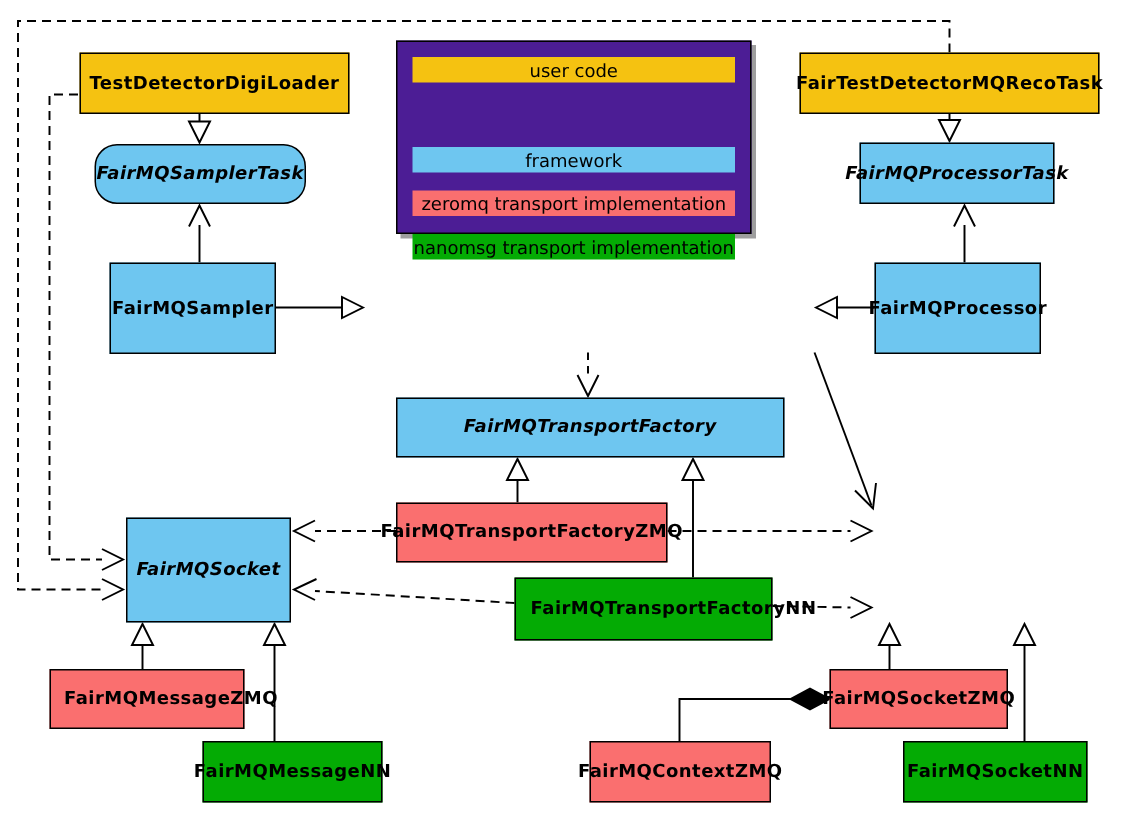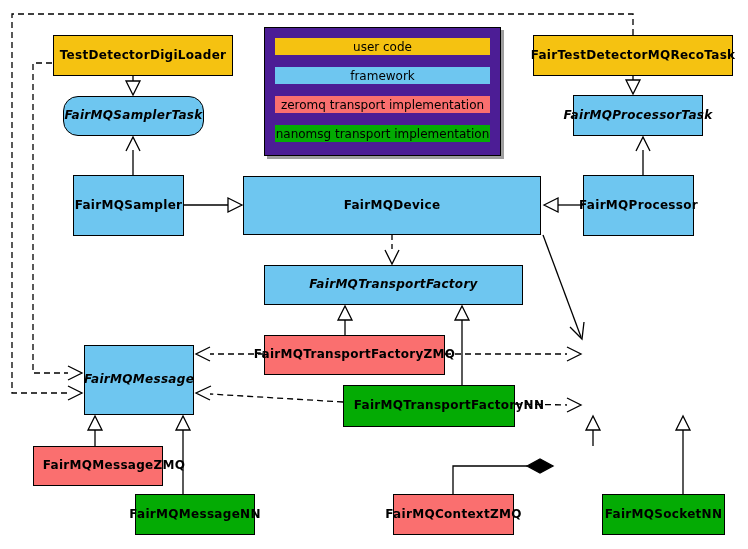--- a/index.html
+++ b/index.html
@@ -162,37 +162,37 @@
     </g>
 
     <g>
       <path d="M453,494 L453,466 L527,466"></path>
       <path d="M527,466 L540,459 L553,466 L540,473 Z" fill="#000"></path>
     </g>
   </svg>
 
   <div class="legend">
     <div class="legend-bar" style="background: rgb(245, 194, 17);">user code</div>
-    <div class="legend-bar" style="background: rgb(110, 198, 240);">framework</div>
+    <div class="legend-bar" style="background: rgb(110, 198, 240); margin-top: 31px;">framework</div>
     <div class="legend-bar" style="background: rgb(250, 111, 111);">zeromq transport implementation</div>
     <div class="legend-bar" style="background: rgb(4, 171, 4);">nanomsg transport implementation</div>
   </div>
 
   <div class="node c-yellow pos-loader">TestDetectorDigiLoader</div>
   <div class="node c-yellow pos-recotask">FairTestDetectorMQRecoTask</div>
 
   <div class="node c-blue abstract pos-samplertask">FairMQSamplerTask</div>
   <div class="node c-blue abstract pos-processortask">FairMQProcessorTask</div>
   <div class="node c-blue pos-sampler">FairMQSampler</div>
   <div class="node c-blue pos-processor">FairMQProcessor</div>
-  <div class="node c-blue pos-device">FairMQDevice</div>
   <div class="node c-blue abstract pos-factory">FairMQTransportFactory</div>
-  <div class="node c-blue abstract pos-message">FairMQMessage</div>
+  <div class="node c-blue abstract pos-message">FairMQSocket</div>
 
   <div class="node c-red pos-factoryzmq">FairMQTransportFactoryZMQ</div>
   <div class="node c-green pos-factorynn">FairMQTransportFactoryNN</div>
 
   <div class="node c-red pos-messagezmq">FairMQMessageZMQ</div>
   <div class="node c-green pos-messagenn">FairMQMessageNN</div>
   <div class="node c-red pos-contextzmq">FairMQContextZMQ</div>
+  <div class="node c-red pos-socketzmq">FairMQSocketZMQ</div>
   <div class="node c-green pos-socketnn">FairMQSocketNN</div>
 
 </div>
 
 </body></html>

